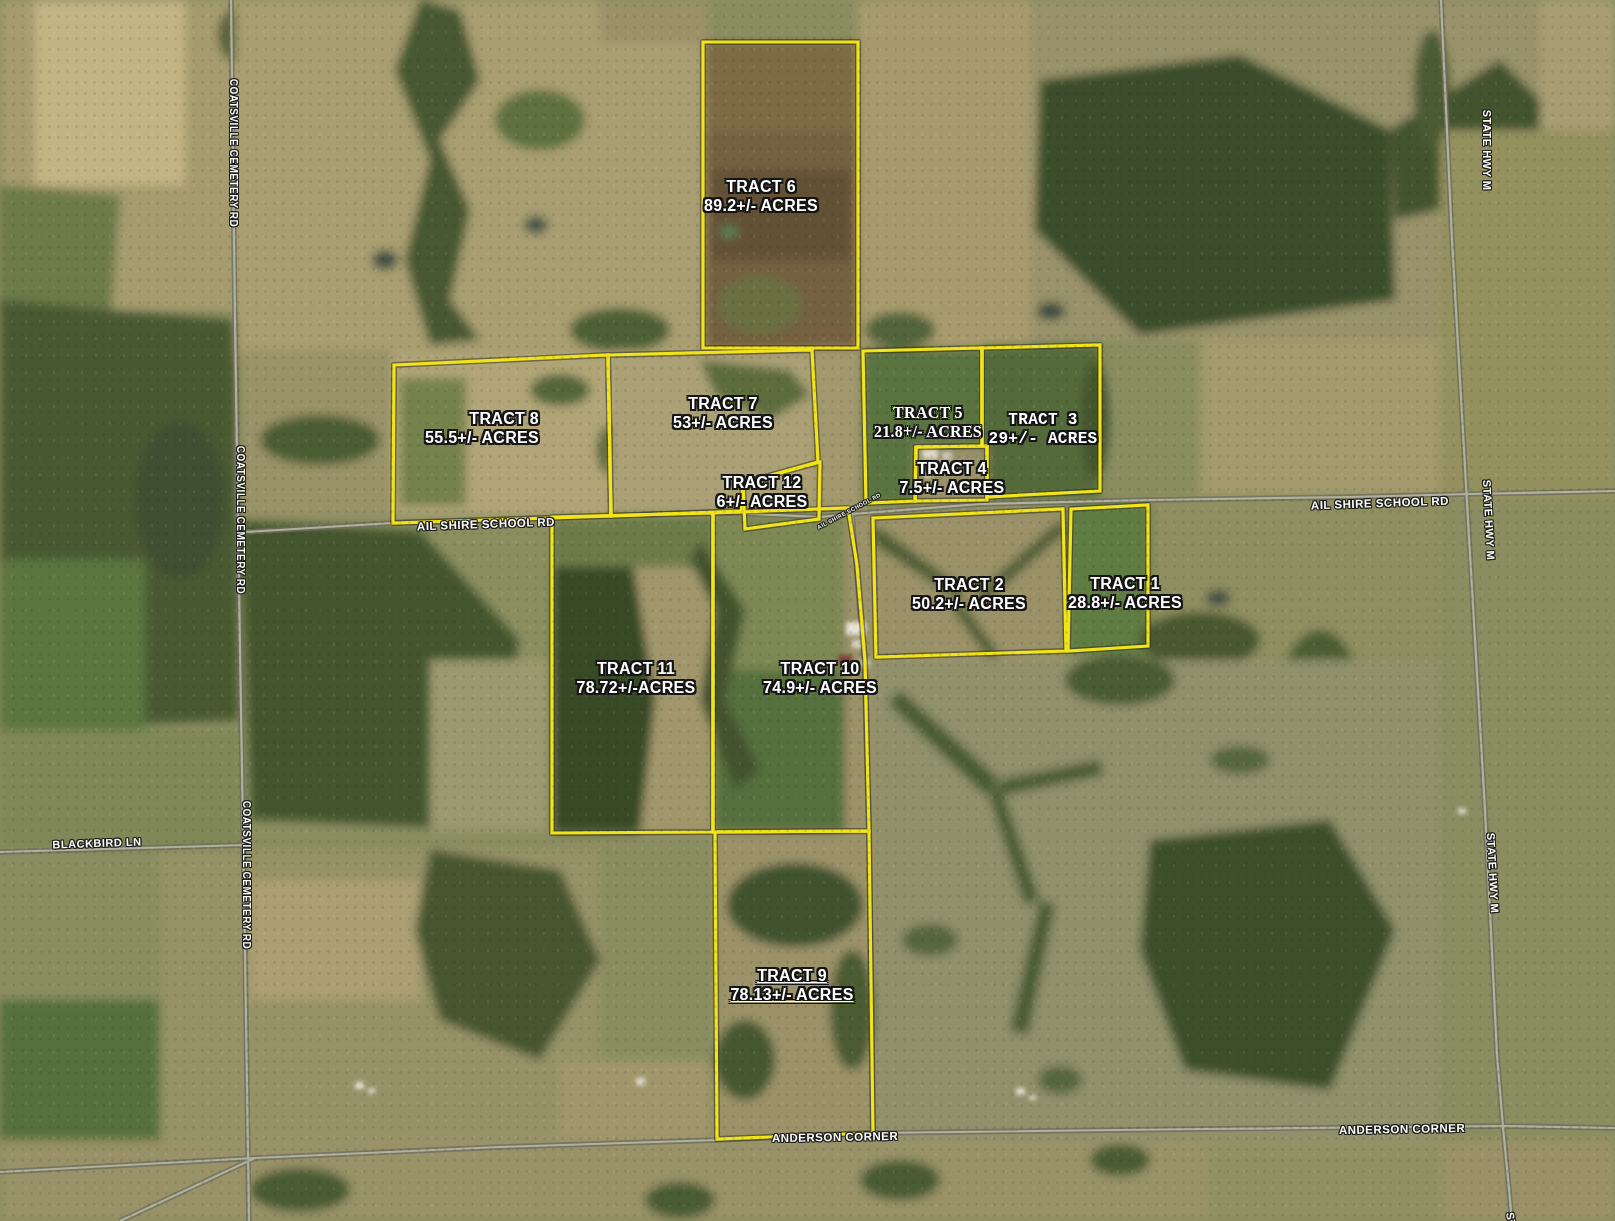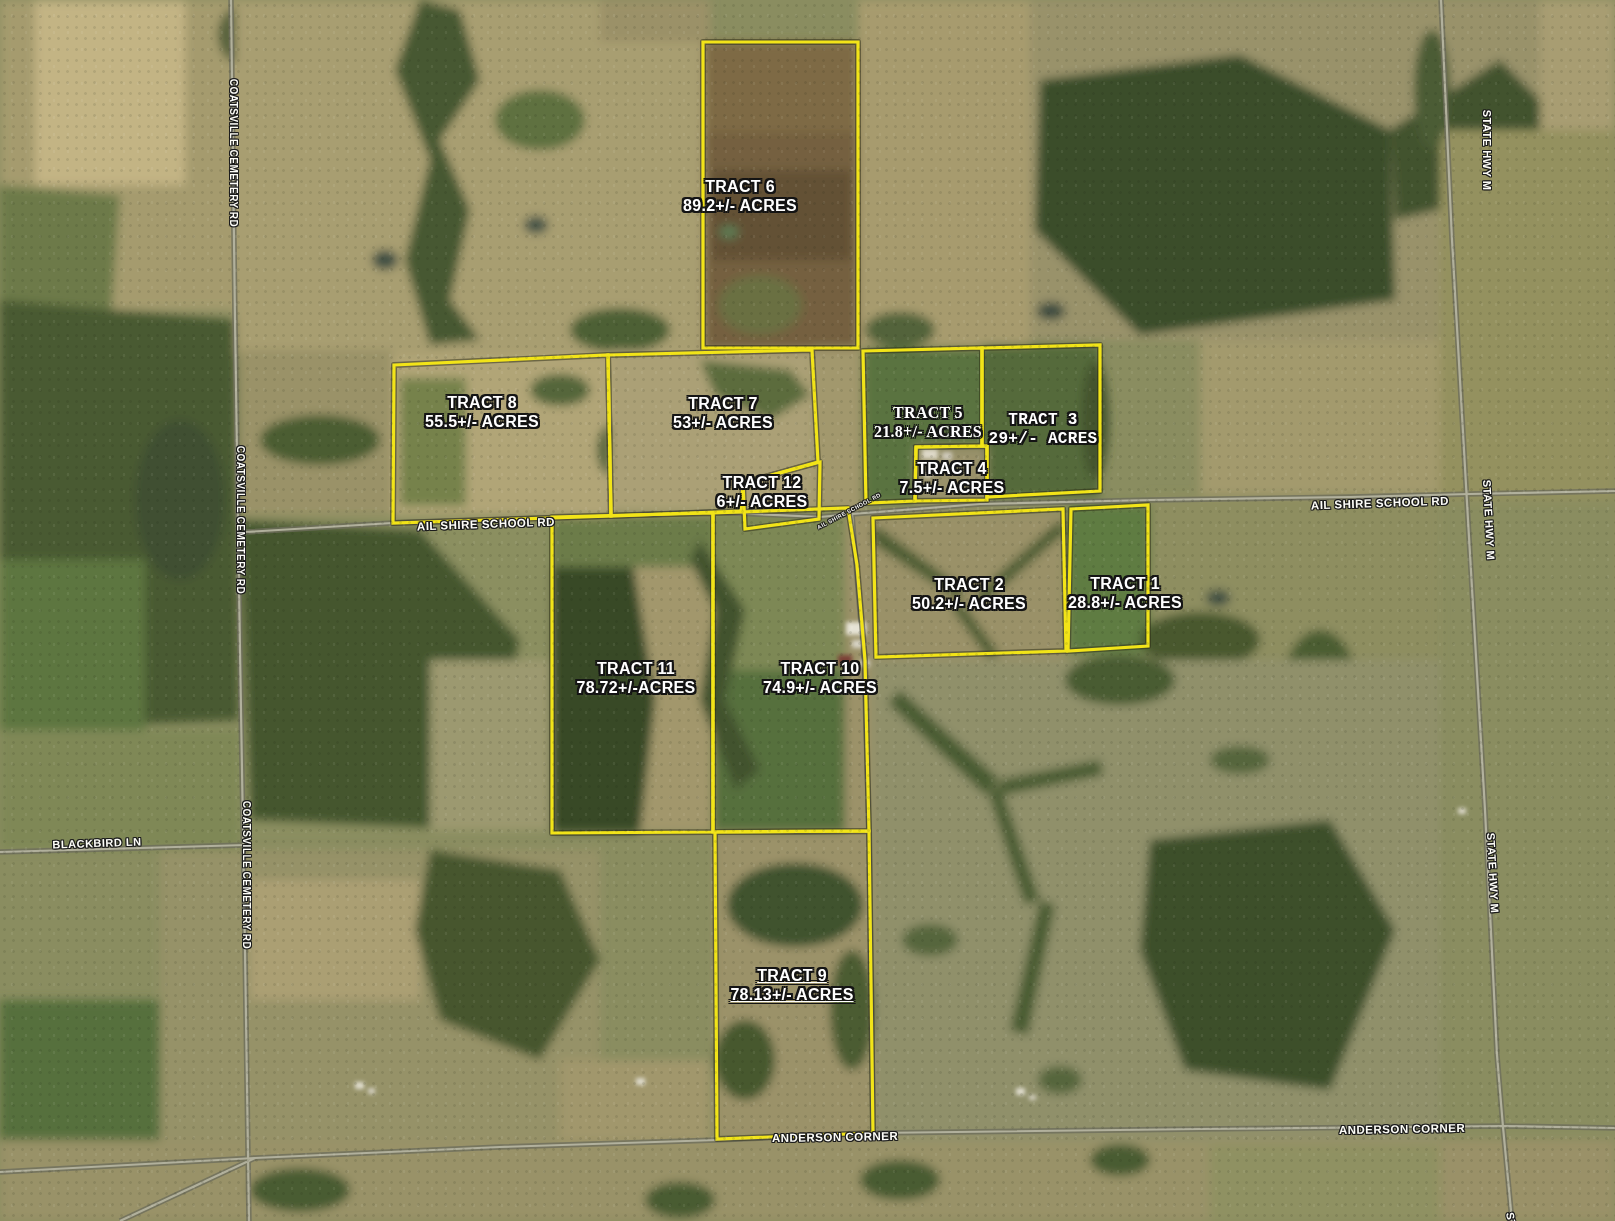--- a/index.html
+++ b/index.html
@@ -207,25 +207,25 @@
         <polygon points="873,518 1063,509 1066,651 876,657"></polygon>
         <polygon points="1071,509 1148,505 1148,646 1068,651"></polygon>
         <polygon points="552,517 713,513 713,832 552,833"></polygon>
         <polygon points="713,513 848,508 857,565 865,660 869,831 713,832"></polygon>
         <polygon points="715,832 869,831 873,1133 717,1139"></polygon>
       </g>
   </svg>
 
   <div id="texture"></div>
   <div id="label-layer">
-      <div class="tract-label" style="left: 736px; top: 196px; padding-left: 8px;">
+      <div class="tract-label" style="left: 761px; top: 196px;">
         <div>TRACT 6</div>
         <div>89.2+/- ACRES</div>
       </div>
-      <div class="tract-label" style="left: 482px; top: 412px;">
+      <div class="tract-label" style="left: 482px; top: 428px; text-align: right;">
         <div>TRACT 8</div>
         <div>55.5+/- ACRES</div>
       </div>
       <div class="tract-label" style="left: 723px; top: 413px;">
         <div>TRACT 7</div>
         <div>53+/- ACRES</div>
       </div>
       <div class="tract-label" style="left: 762px; top: 492px;">
         <div>TRACT 12</div>
         <div>6+/- ACRES</div>

